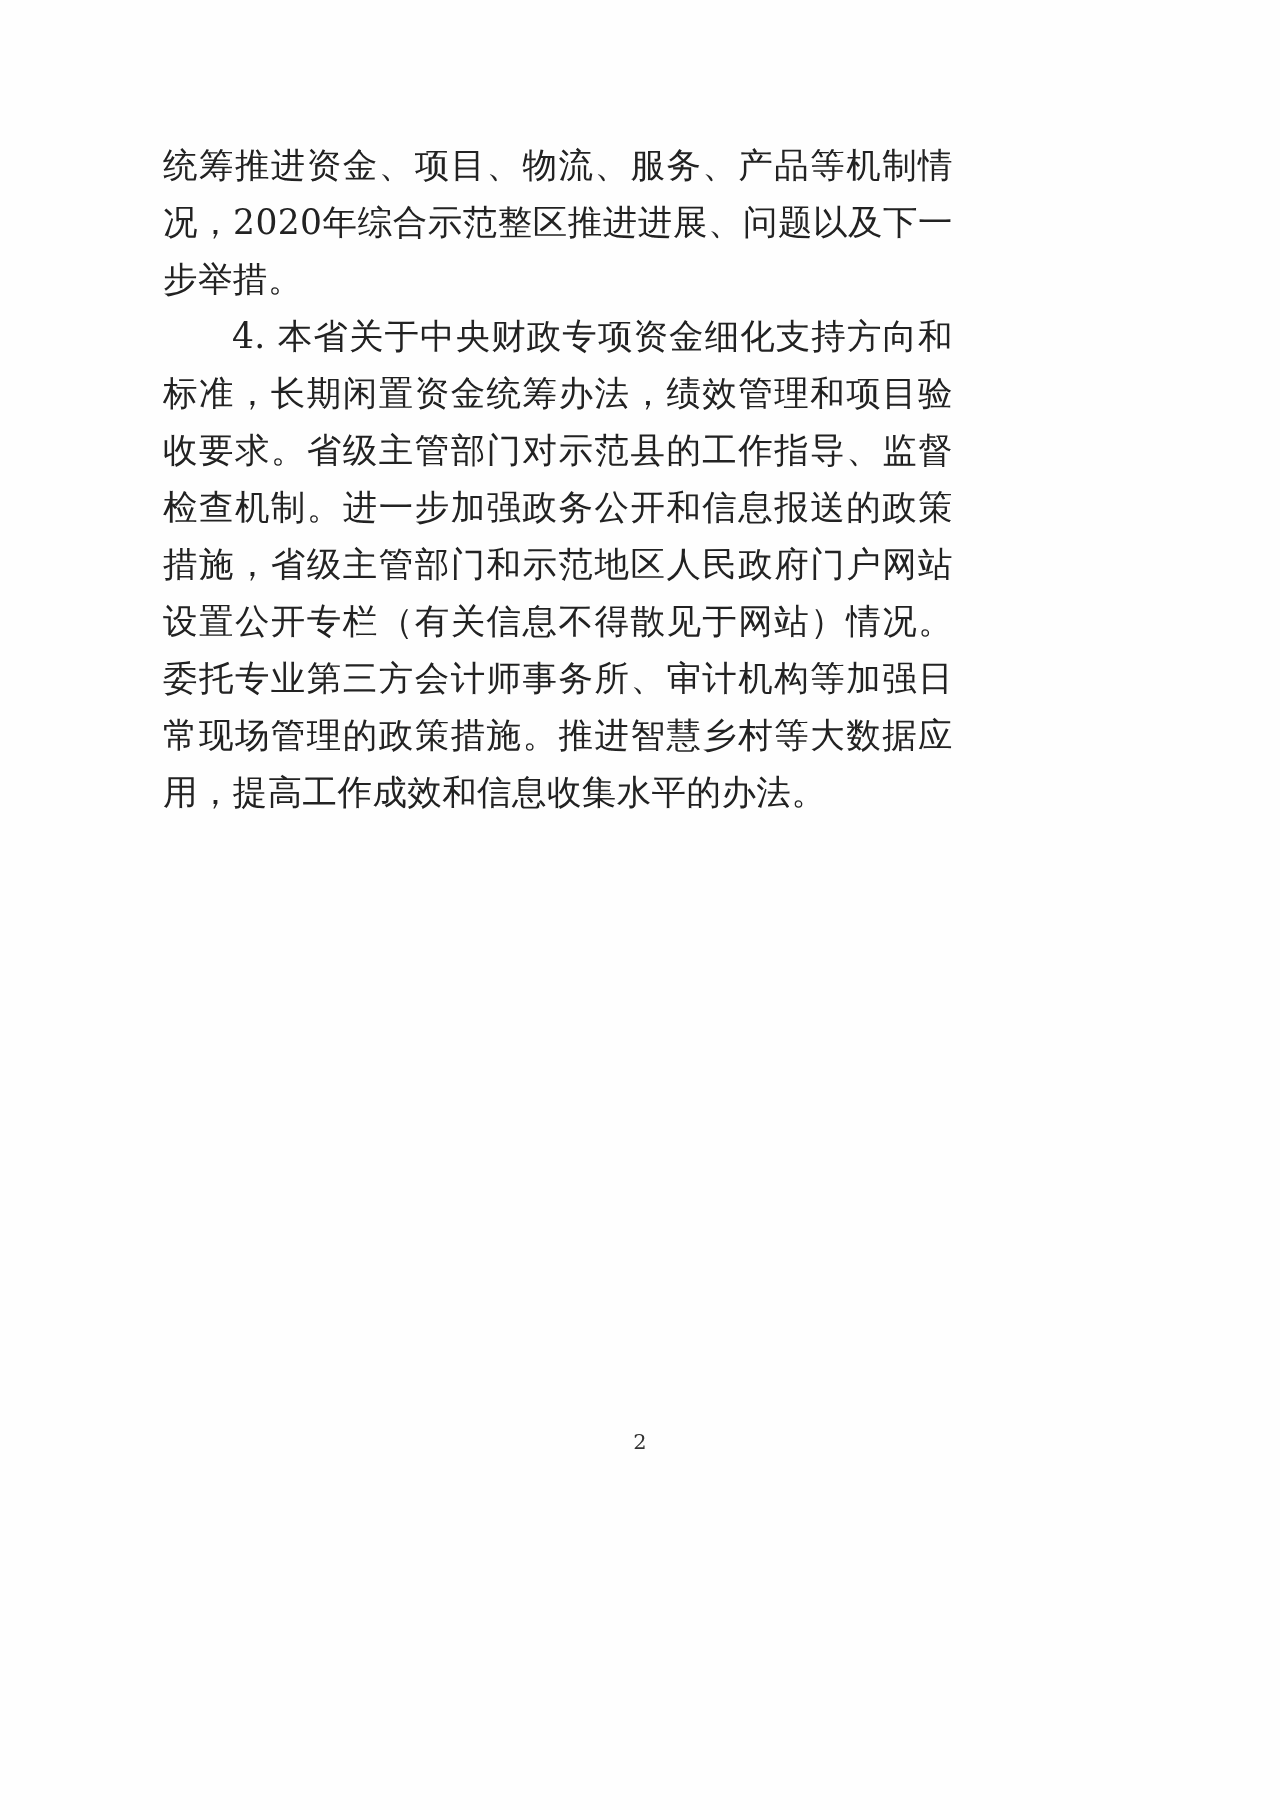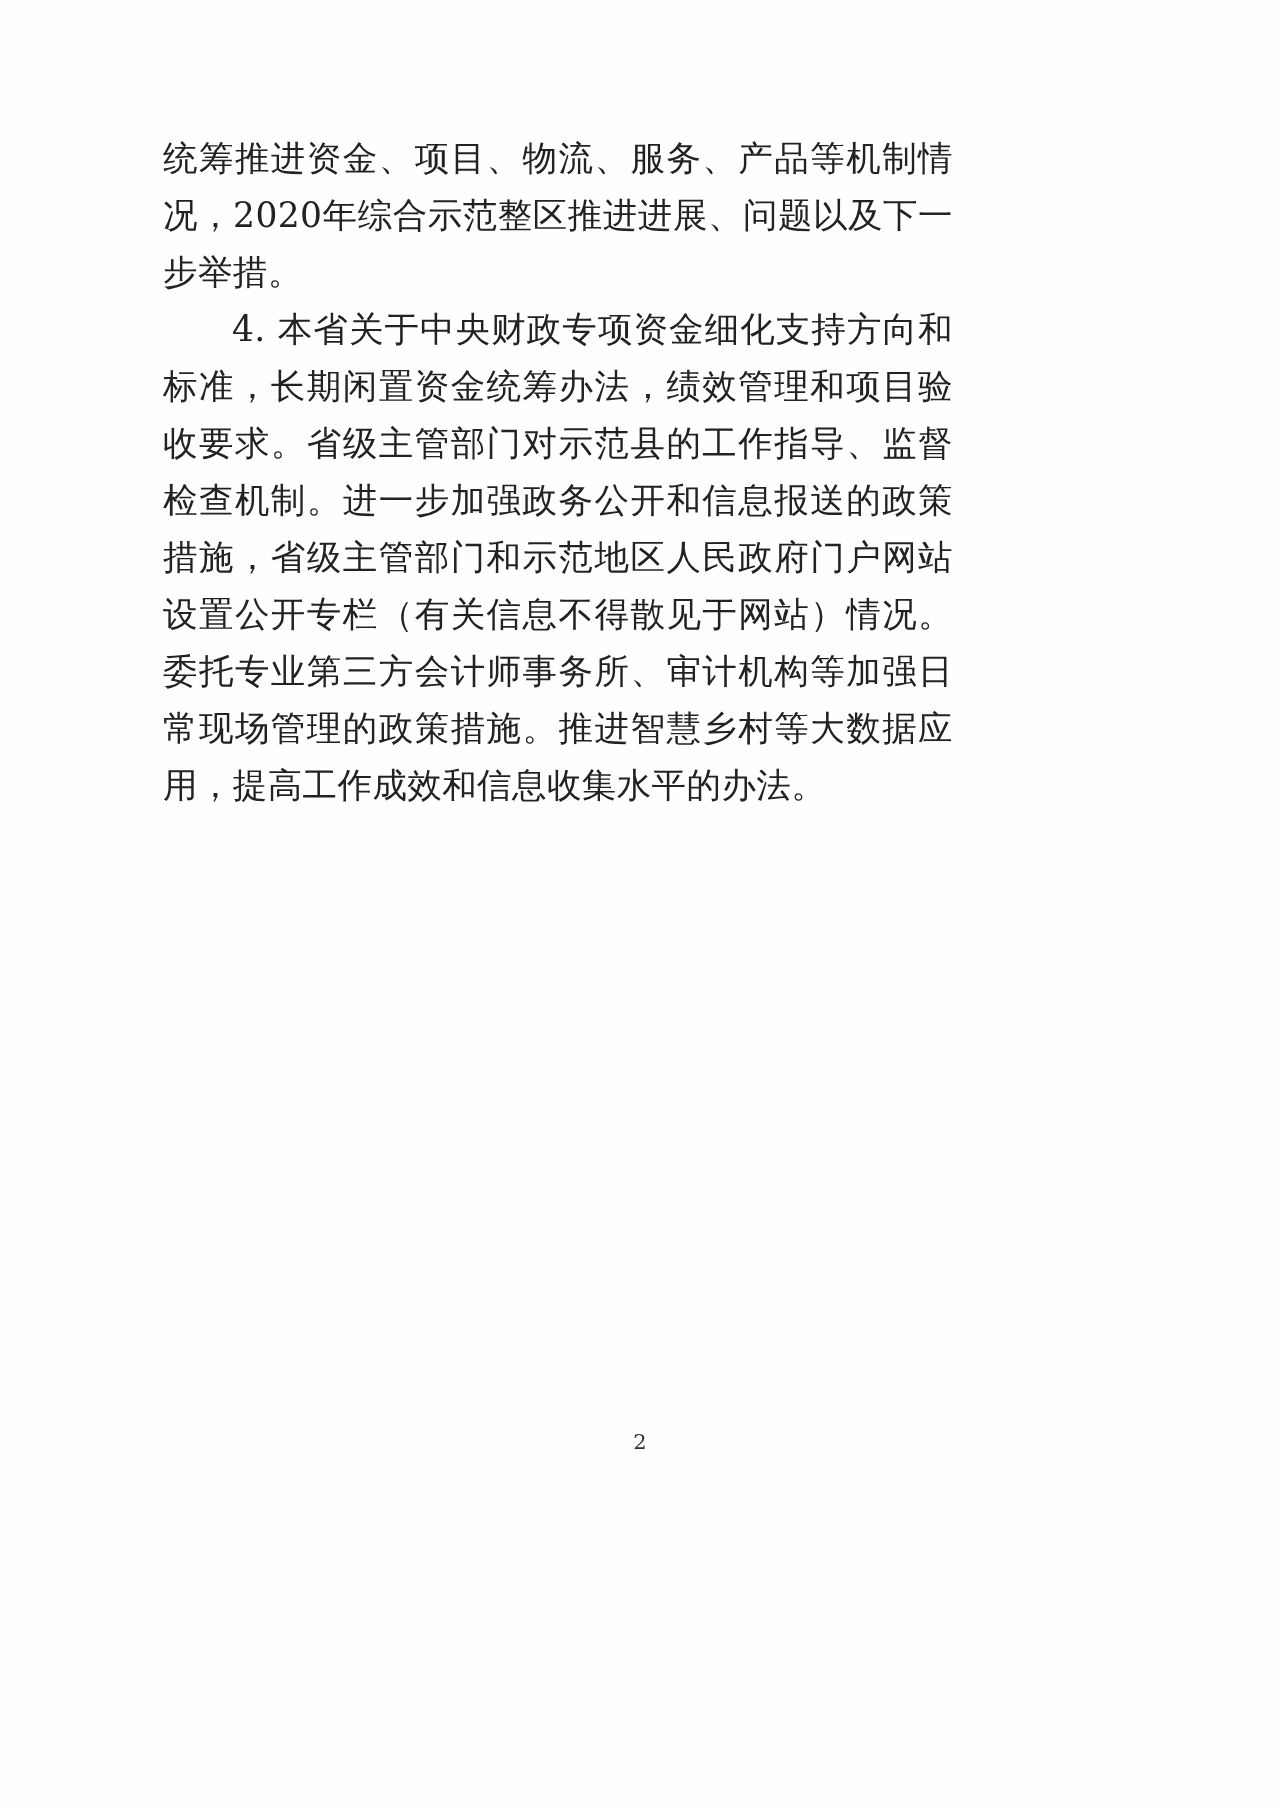--- a/index.html
+++ b/index.html
@@ -28,21 +28,21 @@
     left: 163px;
     top: 130px;
     width: 790px;
   }
   .para {
     font-size: 34.5px;
     line-height: 57px;
     text-align: justify;
     text-justify: inter-ideograph;
     letter-spacing: 0.4px;
-    margin: 0 0 0 0;
+    margin: 7px 0 0 0;
     color: #222;
   }
   .para + .para {
     margin-top: 0px;
   }
   .indent {
     text-indent: 69px;
   }
   .page-number {
     position: absolute;

